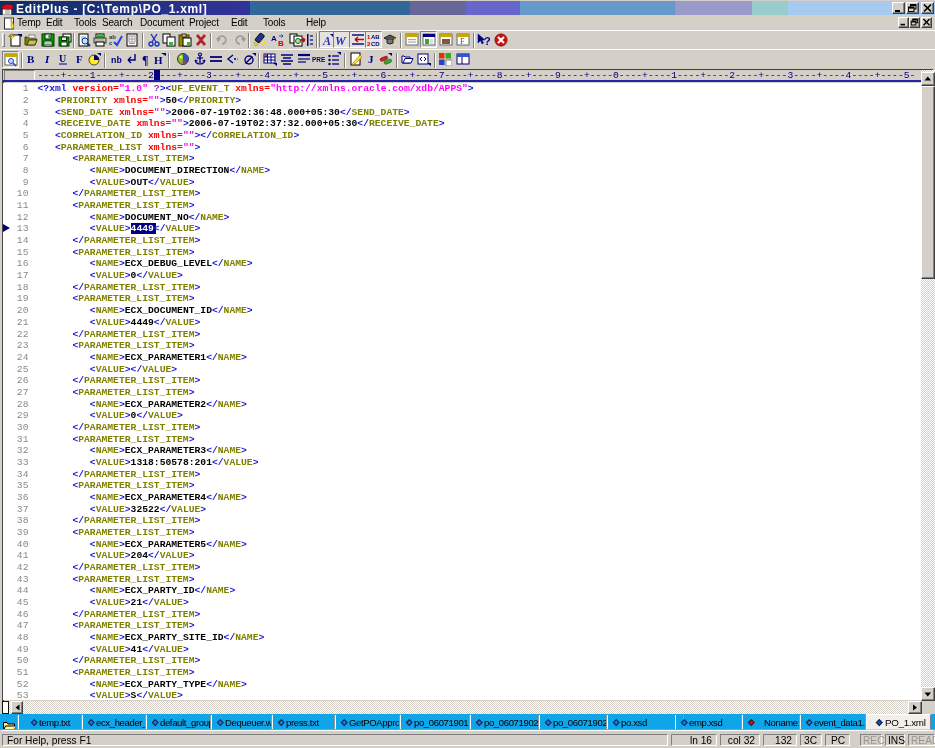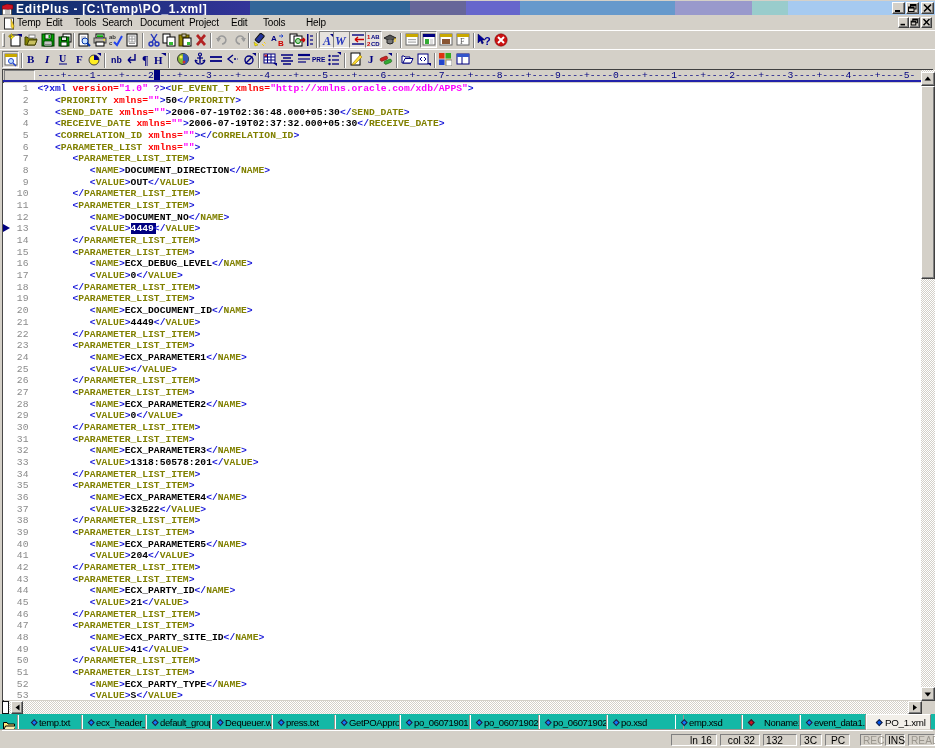--- a/index.html
+++ b/index.html
@@ -36,21 +36,21 @@
 .sel{background:#000080;color:#fff;padding-right:2px;margin-right:-2px}
 #marker{position:absolute;left:2.5px;top:223.8px;width:0;height:0;border-left:7px solid #000080;border-top:4.4px solid transparent;border-bottom:4.4px solid transparent}
 
 .dither{background-image:repeating-conic-gradient(#ffffff 0 25%,#d4d0c8 0 50%);background-size:2px 2px}
 .sbtn{position:absolute;background:#d4d0c8;border:1px solid;border-color:#fff #404040 #404040 #fff;box-shadow:inset -1px -1px 0 #808080}
 #vsb{position:absolute;left:921px;top:69.5px;width:13.5px;height:631px}
 #vthumb{position:absolute;left:0;top:16.5px;width:13.5px;height:193px;background:#d4d0c8;border:1px solid;border-color:#fff #404040 #404040 #fff;box-shadow:inset -1px -1px 0 #808080}
 #hsb{position:absolute;left:3px;top:700.5px;width:918px;height:13px}
 #splitbox{position:absolute;left:-0.8px;top:0;width:7px;height:13px;background:#fff;border:1.8px solid #111}
 
-#tabbar{position:absolute;left:0px;top:713.5px;width:935px;height:16px;background:#14b8a6}
+#tabbar{position:absolute;left:0px;top:713.5px;width:935px;height:16px;background:#0ea5e9}
 .tab{position:absolute;top:1px;height:15px;border-right:1px solid #9a968e;border-left:1px solid #fff;overflow:hidden}
 .dia{position:absolute;top:5px;width:4.5px;height:4.5px;transform:rotate(45deg);border:1px solid #223}
 .tab .tl{position:absolute;top:2.4px;font-size:9.5px;letter-spacing:-0.35px;white-space:nowrap}
 #atab{position:absolute;left:866px;top:0px;width:65px;height:16px;background:#f2efe9;border:1px solid;border-color:#fff #808080 #d4d0c8 #fff;z-index:3}
 #atab .dia{left:10px;top:5px}
 #atab .tl{position:absolute;left:18px;top:2.7px;font-size:9.8px;letter-spacing:-0.3px}
 #folderic{position:absolute;left:3px;top:3px}
 
 #status{position:absolute;left:2px;top:729.5px;width:931px;height:17px;background:#d4d0c8;border-top:1px solid #fff}
 .panel{position:absolute;top:3px;height:12.5px;border:1px solid;border-color:#808080 #fff #fff #808080;font-size:10.2px;color:#000;white-space:nowrap}
@@ -631,28 +631,31 @@
         <span class="dia" style="background:#1177ff;left:5.5px"></span>
         <span class="tl" style="left:13px">event_data1.1</span>
       </div>
   <div id="atab">
         <span class="dia" style="background:#0055ee"></span>
         <span class="tl">PO_1.xml</span>
       </div>
 </div>
 <div id="statusgroove" style="position:absolute;left:0;top:728.6px;width:935px;height:1px;background:#9a968e"></div>
 <div id="status">
+  <div class="panel" style="left:0px;width:666px">
+        <span style="left:4px">For Help, press F1</span>
+      </div>
   <div class="panel" style="left:669px;width:46px">
         <span style="right:4px">ln 16</span>
       </div>
   <div class="panel" style="left:718px;width:40px">
         <span style="right:4px">col 32</span>
       </div>
   <div class="panel" style="left:761px;width:34px">
-        <span style="right:13px">132</span>
+        <span style="right:4px">132</span>
       </div>
   <div class="panel" style="left:798px;width:22px">
         <span style="right:4px">3C</span>
       </div>
   <div class="panel" style="left:823px;width:25px">
         <span style="left:5px">PC</span>
       </div>
   <div class="panel" style="left:858px;width:22px;color:#9a968e">
         <span style="left:2px">REC</span>
       </div>

